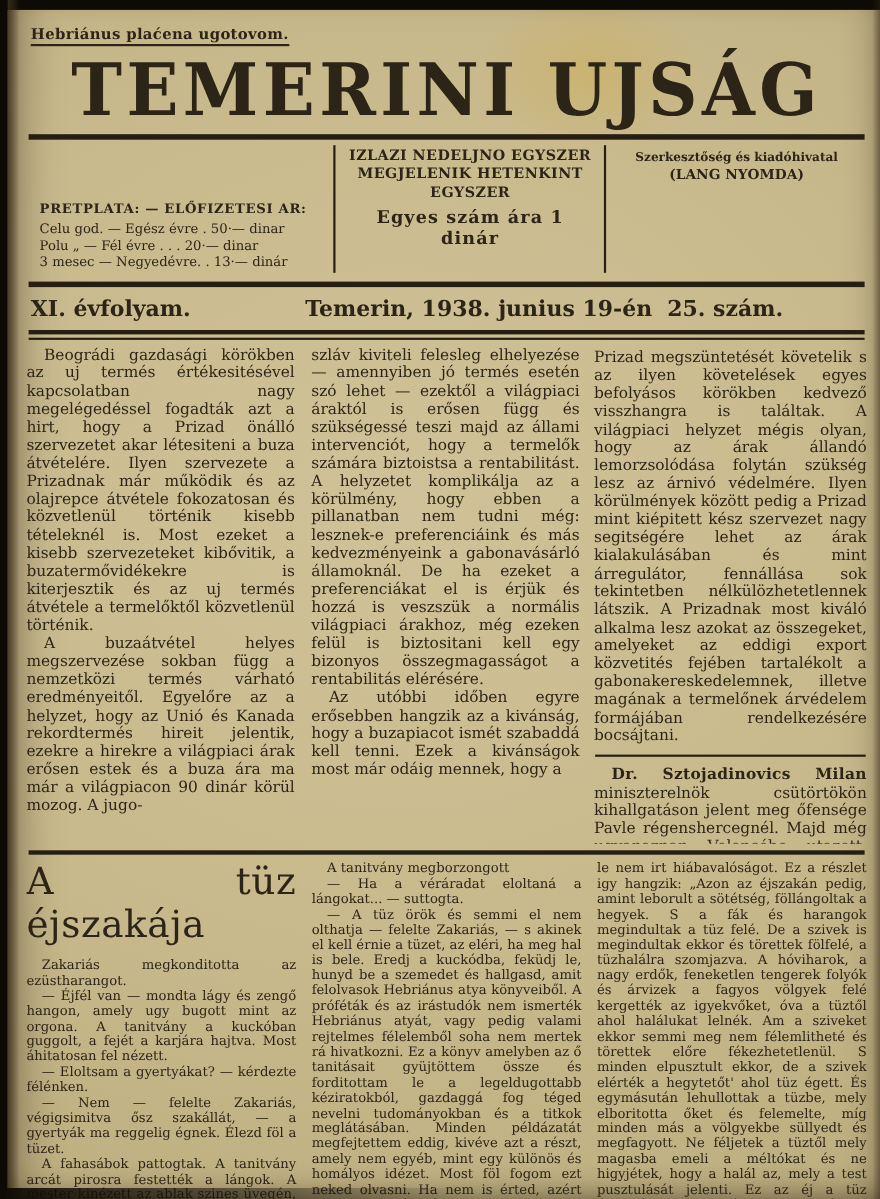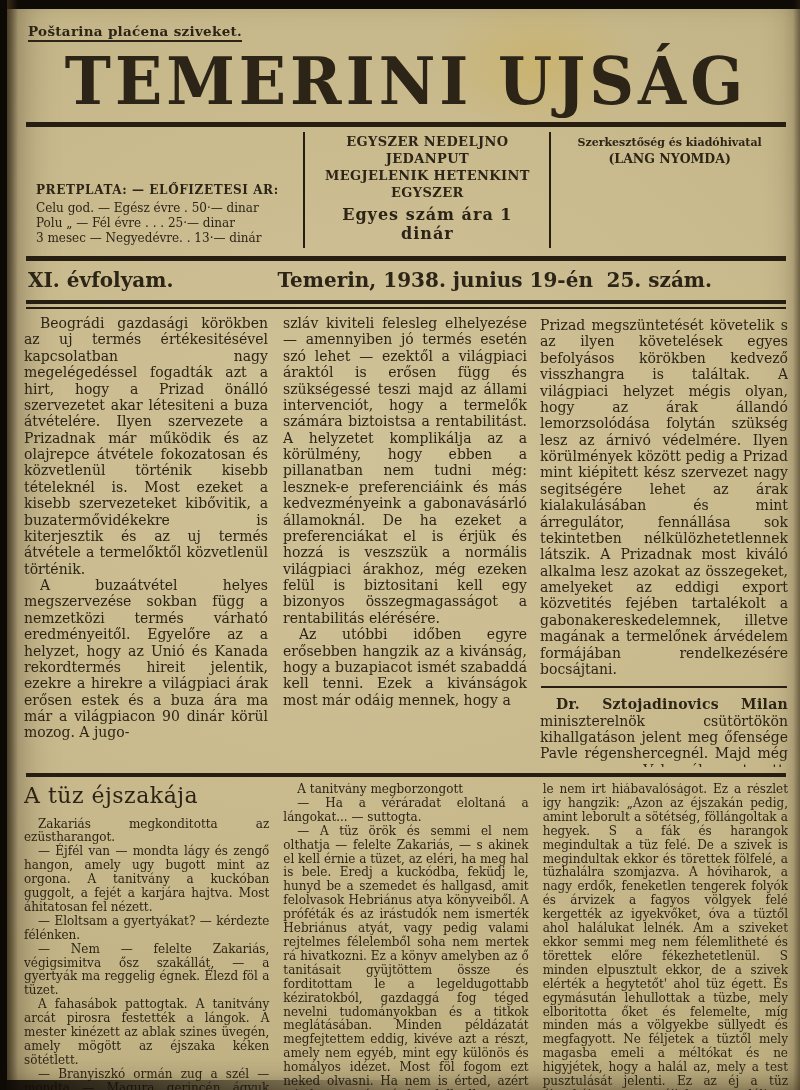--- a/index.html
+++ b/index.html
@@ -79,52 +79,52 @@
   .bt p.cont{text-indent:0;}
   .rule-thin{height:2px;background:var(--rule);margin:9px 1px 8px 1px;}
   .lead-bold{font-weight:700;letter-spacing:.3px;}
 
   
   .rule-section{height:4px;background:var(--rule);margin:6px 2px 0 2px;}
   .article2{display:flex;gap:14px;margin-top:6px;height:352px;overflow:hidden;}
   .bt2{font-size:12px;line-height:1.16;text-align:justify;}
   .bt2 p{margin:0;text-indent:14px;}
   .bt2 p.cont{text-indent:0;}
-  .a2-title{font-size:22px;font-weight:500;margin:0 0 9px 0;letter-spacing:.5px;}
+  .a2-title{font-size:34px;font-weight:500;margin:0 0 9px 0;letter-spacing:.5px;}
   .a2-col{flex:1;min-width:0;}
 </style>
 </head>
 <body>
 
 <div id="page">
   <div class="edge-top"></div>
   <div class="edge-left"></div>
   <div class="edge-left2"></div>
   <div class="edge-right"></div>
   <div class="edge-bottom"></div>
 
   <div id="content">
 
     <div class="postage">
-      <span>Poštarina plaćena sziveket.</span>
+      <span>Hebriánus plaćena ugotovom.</span>
     </div>
 
     <div class="masthead">TEMERINI UJSÁG</div>
 
     <div class="rule-heavy"></div>
 
     <div class="infobar">
       <div class="info-cell cell-sub">
         <div class="sub-title">PRETPLATA: — ELŐFIZETESI AR:</div>
         <div class="sub-line">Celu god. — Egész évre .  50·— dinar</div>
-        <div class="sub-line">Polu   „   — Fél évre . . .  25·—  dinar</div>
+        <div class="sub-line">Polu   „   — Fél évre . . .  20·—  dinar</div>
         <div class="sub-line">3 mesec — Negyedévre. .  13·— dinár</div>
       </div>
       <div class="info-cell cell-freq">
-        <div class="freq-l1">EGYSZER NEDELJNO JEDANPUT</div>
+        <div class="freq-l1">IZLAZI NEDELJNO EGYSZER</div>
         <div class="freq-l2">MEGJELENIK HETENKINT EGYSZER</div>
         <div class="freq-l3">Egyes szám ára 1 dinár</div>
       </div>
       <div class="info-cell cell-office">
         <div class="office-l1">Szerkesztőség és kiadóhivatal</div>
         <div class="office-l3">(LANG NYOMDA)</div>
       </div>
     </div>
 
     <div class="rule-heavy"></div>

